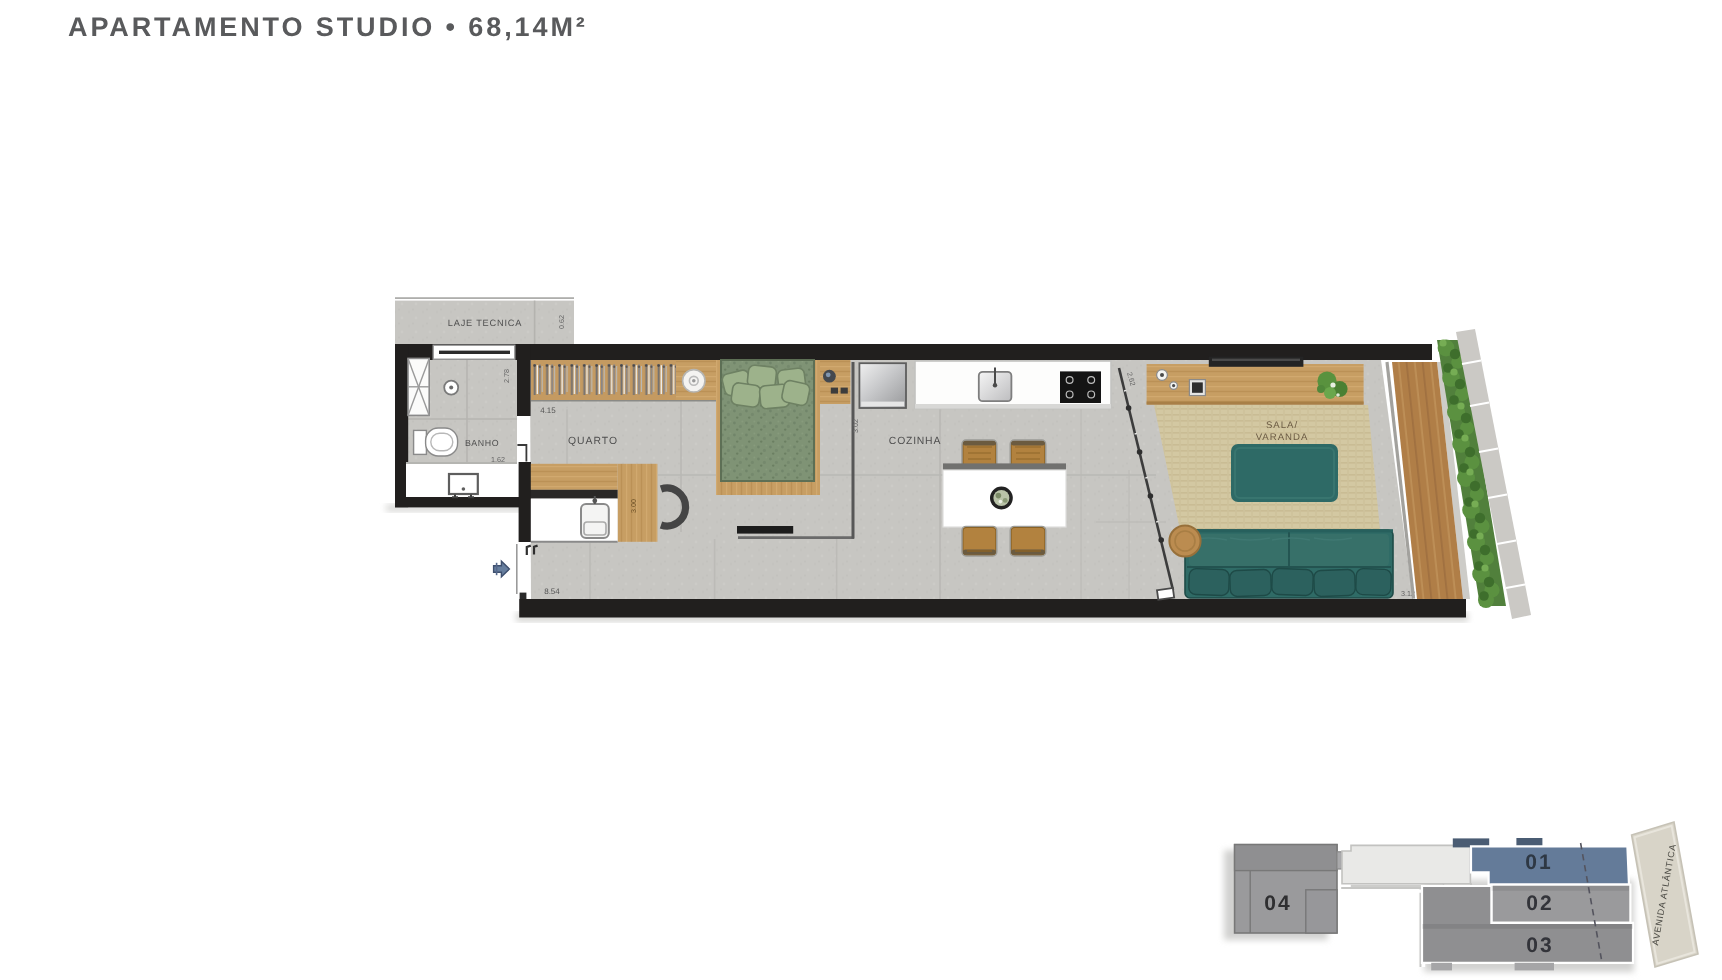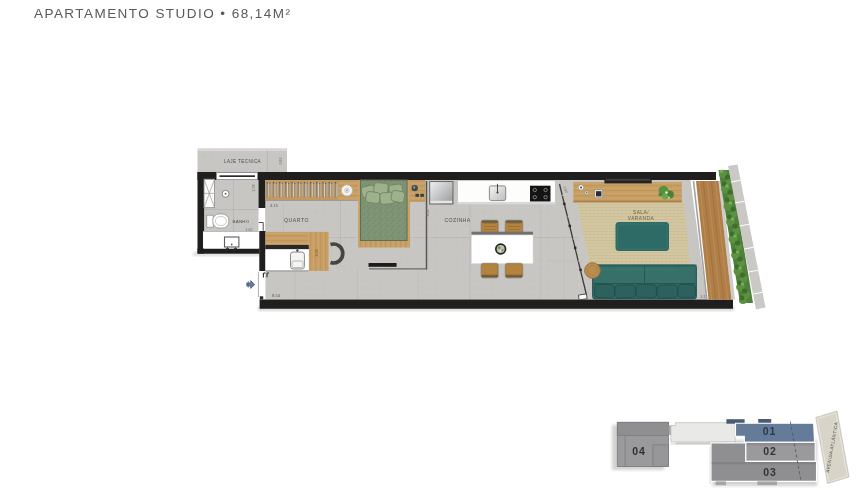--- a/index.html
+++ b/index.html
@@ -1,18 +1,18 @@
 <!DOCTYPE html>
 <html><head>
 <meta charset="utf-8">
 <style>
   html,body{margin:0;padding:0;background:#ffffff;}
   #canvas{position:relative;width:861px;height:490px;background:#fff;overflow:hidden;
           font-family:"Liberation Sans", sans-serif;}
-  #title{position:absolute;left:34px;top:6px;font-size:13.5px;font-weight:normal;
+  #title{position:absolute;left:34px;top:6px;font-size:13.5px;font-weight:bold;
          letter-spacing:1.45px;color:#595a5c;}
 </style>
 </head>
 <body>
 <div id="canvas">
 
 <div id="title">APARTAMENTO STUDIO • 68,14M²</div>
 
 <svg id="plan" width="861" height="490" viewBox="0 0 861 490" style="position:absolute;left:0;top:0;" xmlns="http://www.w3.org/2000/svg" font-family="Liberation Sans, sans-serif">
 <defs>

